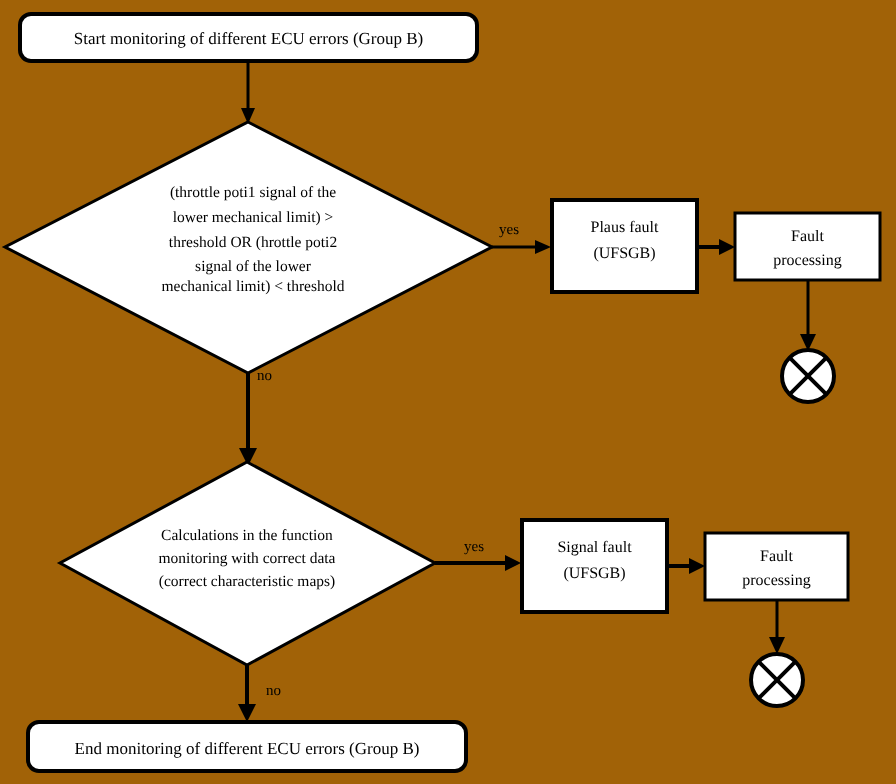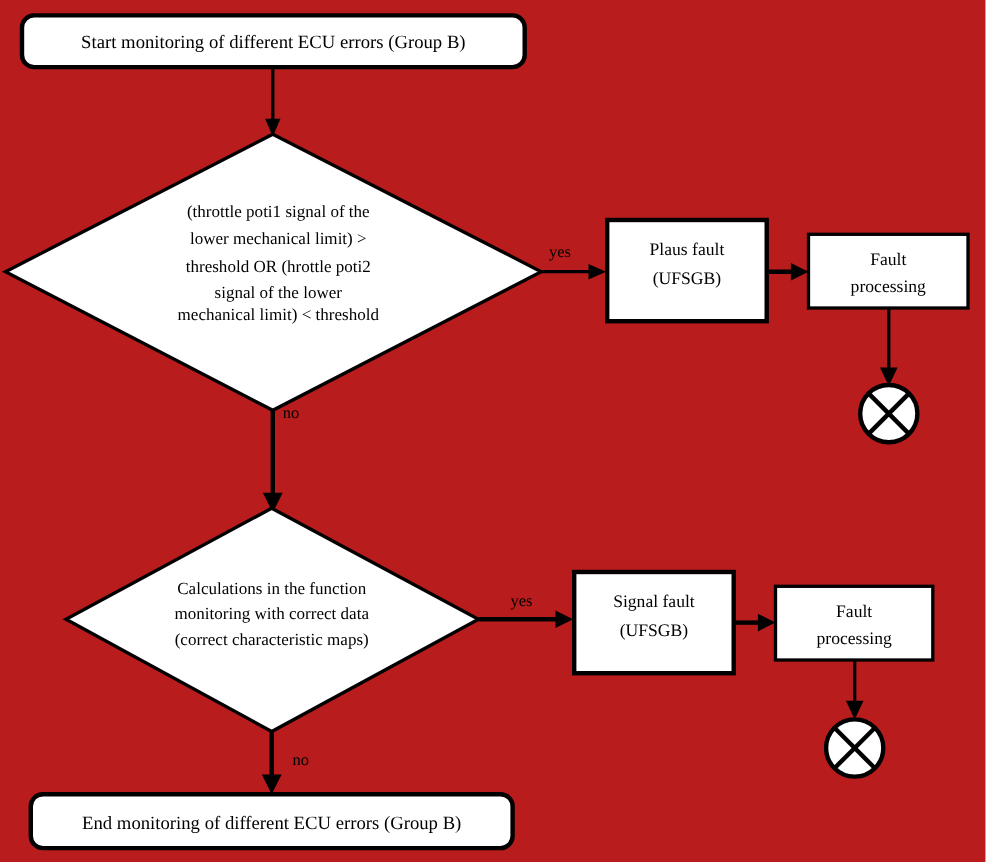--- a/index.html
+++ b/index.html
@@ -10,21 +10,21 @@
   body {
     width: 896px;
     height: 784px;
     font-family: "Liberation Serif", "DejaVu Serif", serif;
     overflow: hidden;
   }
   #flowchart-root {
     position: relative;
     width: 896px;
     height: 784px;
-    background: #b91c1c;
+    background: #a16207;
   }
   svg.chart-canvas {
     display: block;
     width: 896px;
     height: 784px;
   }
   .shape-fill-white {
     fill: #ffffff;
     stroke: #000000;
   }

